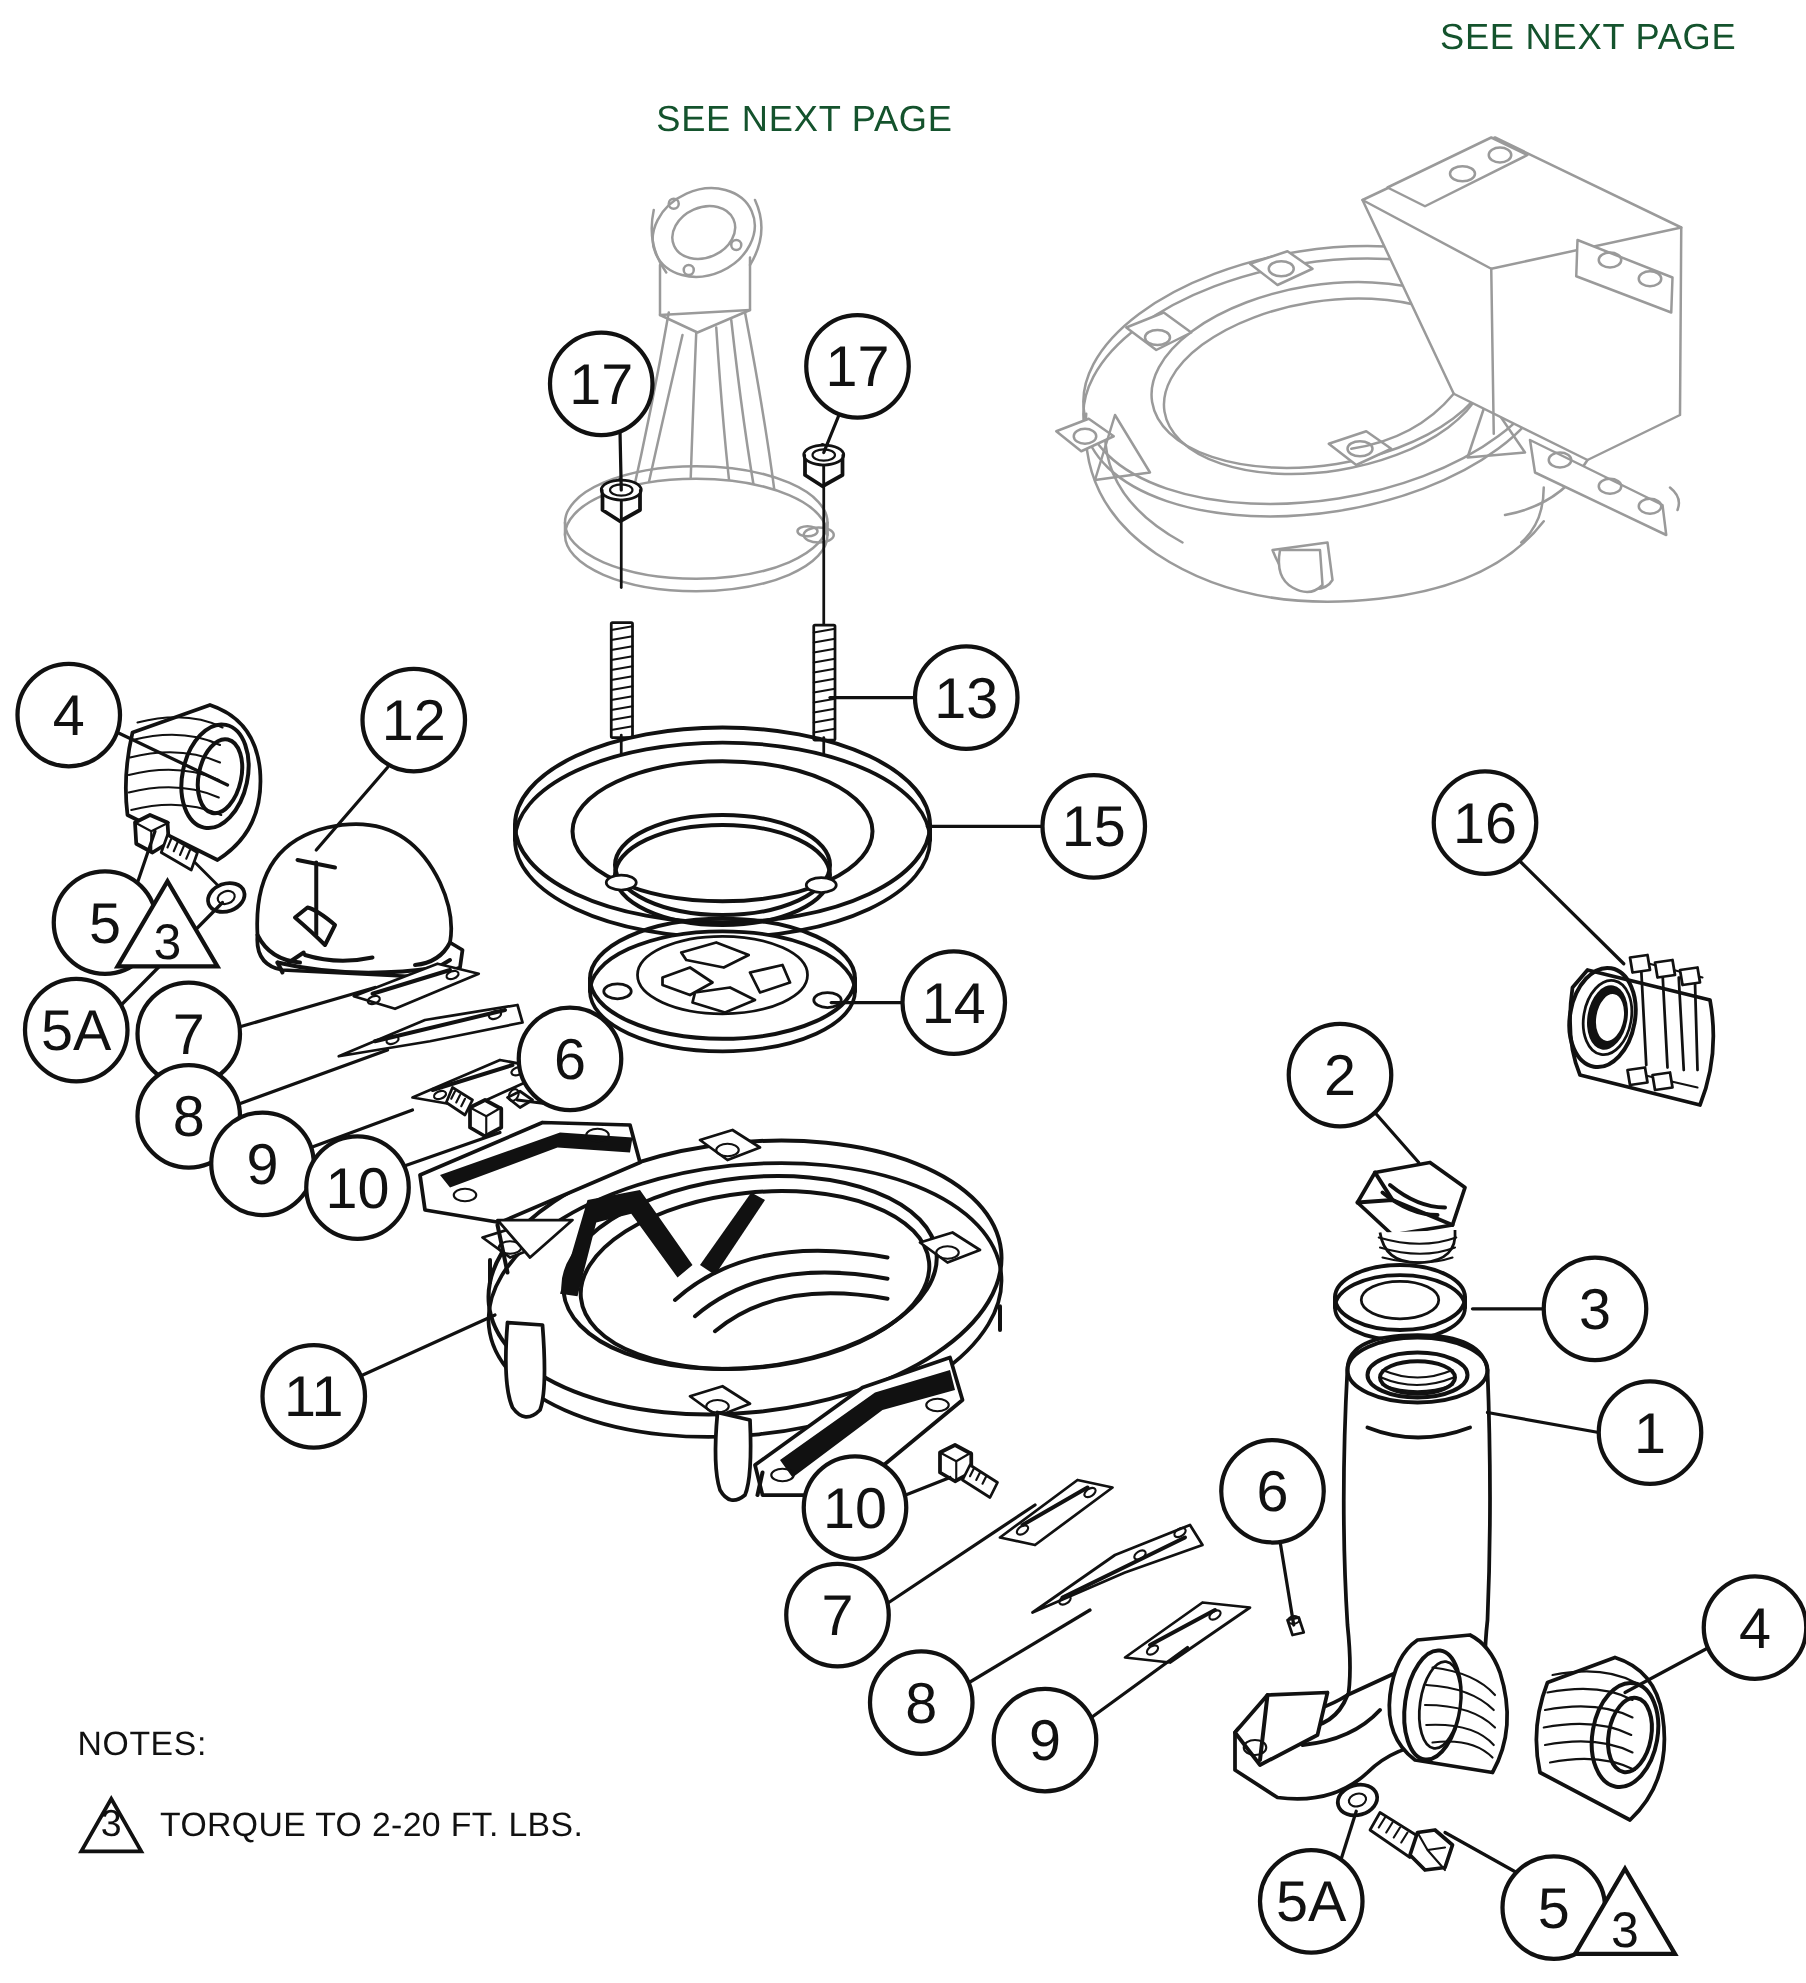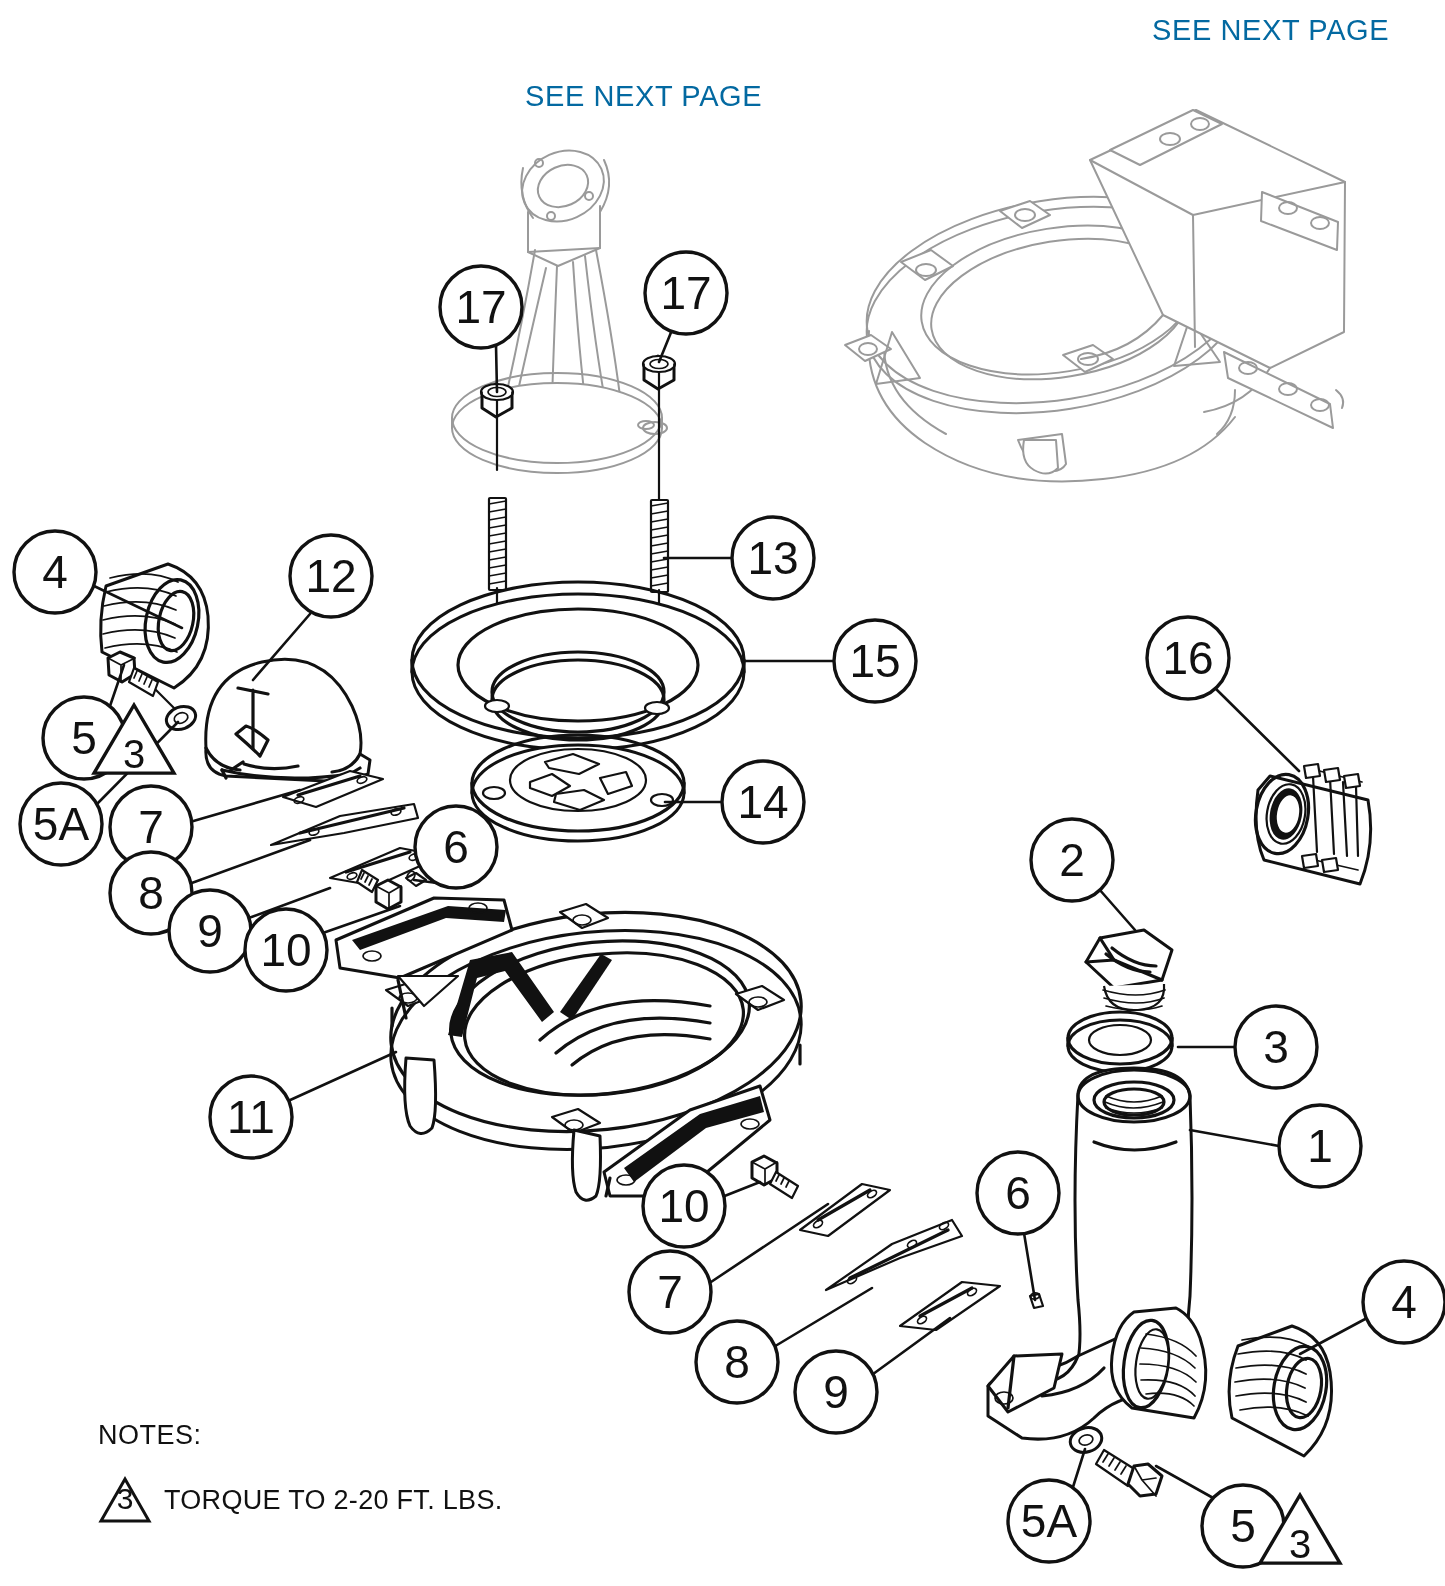--- a/index.html
+++ b/index.html
@@ -1,25 +1,25 @@
 <!DOCTYPE html>
 <html><head>
 <meta charset="utf-8">
 <title>Exploded Parts Diagram</title>
 <style>
   html,body{margin:0;padding:0;background:#fff;}
   body{width:1445px;height:1586px;position:relative;overflow:hidden;
        font-family:"Liberation Sans", sans-serif;color:#111;}
   #stage{position:absolute;left:0;top:0;width:1445px;height:1586px;}
   svg#dwg{position:absolute;left:0;top:0;width:1445px;height:1586px;display:block;}
-  .note-block{position:absolute;left:62px;top:1420px;margin-left:36px;}
+  .note-block{position:absolute;left:62px;top:1380px;}
   .note-title{font-size:27px;letter-spacing:.5px;color:#111;}
   .note-row{display:flex;align-items:center;margin-top:24px;}
   .note-text{font-size:27px;letter-spacing:.3px;color:#111;margin-left:12px;}
-  .seepage{position:absolute;font-size:29px;letter-spacing:.6px;color:#0369a1;white-space:nowrap;}
+  .seepage{position:absolute;font-size:29px;letter-spacing:.6px;color:#14532d;white-space:nowrap;}
   .seepage.a{left:525px;top:80px;}
   .seepage.b{left:1152px;top:14px;}
   text{font-family:"Liberation Sans", sans-serif;}
 </style>
 </head>
 <body>
 
 <div id="stage">
 
   <div class="seepage a">SEE NEXT PAGE</div>

